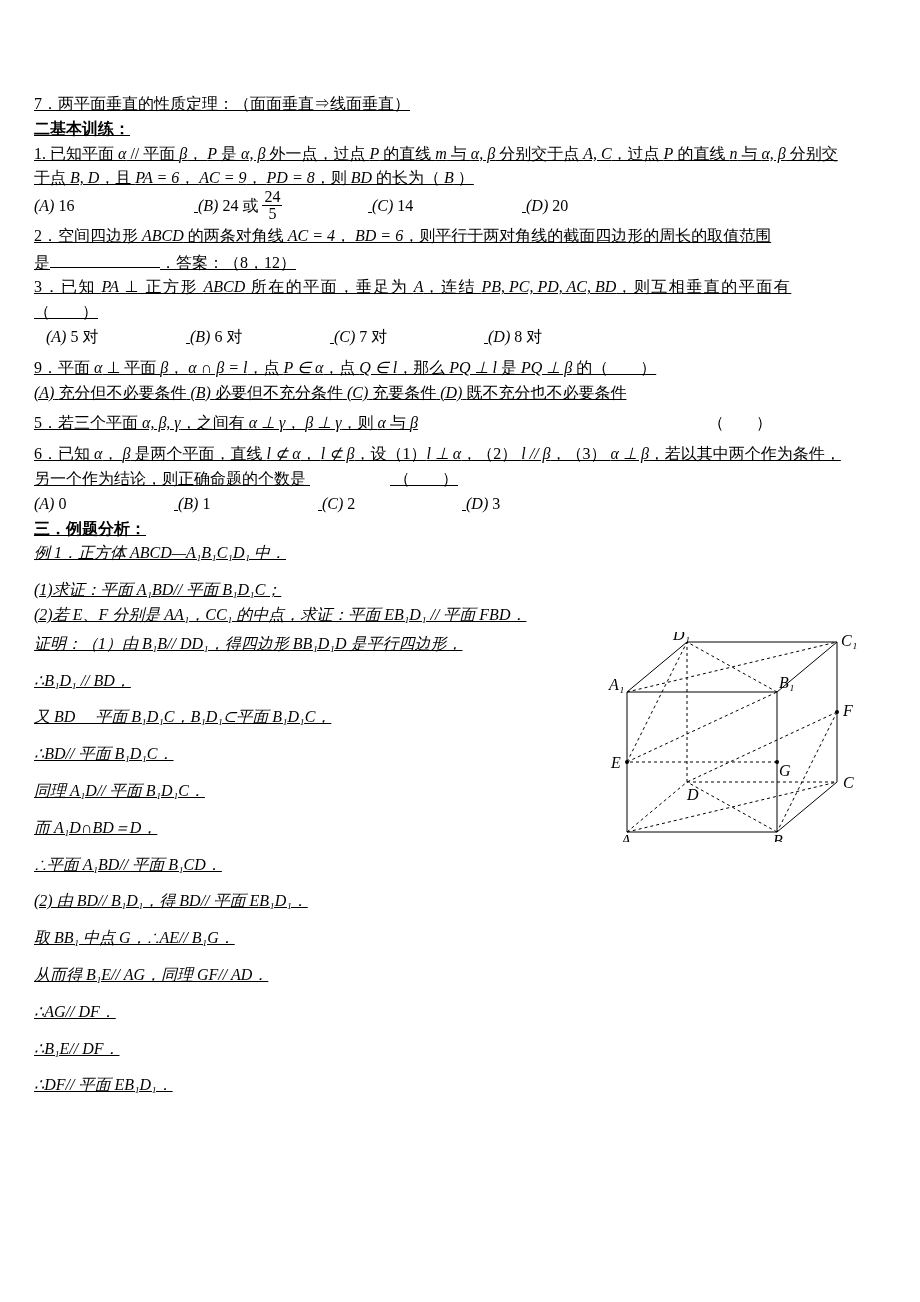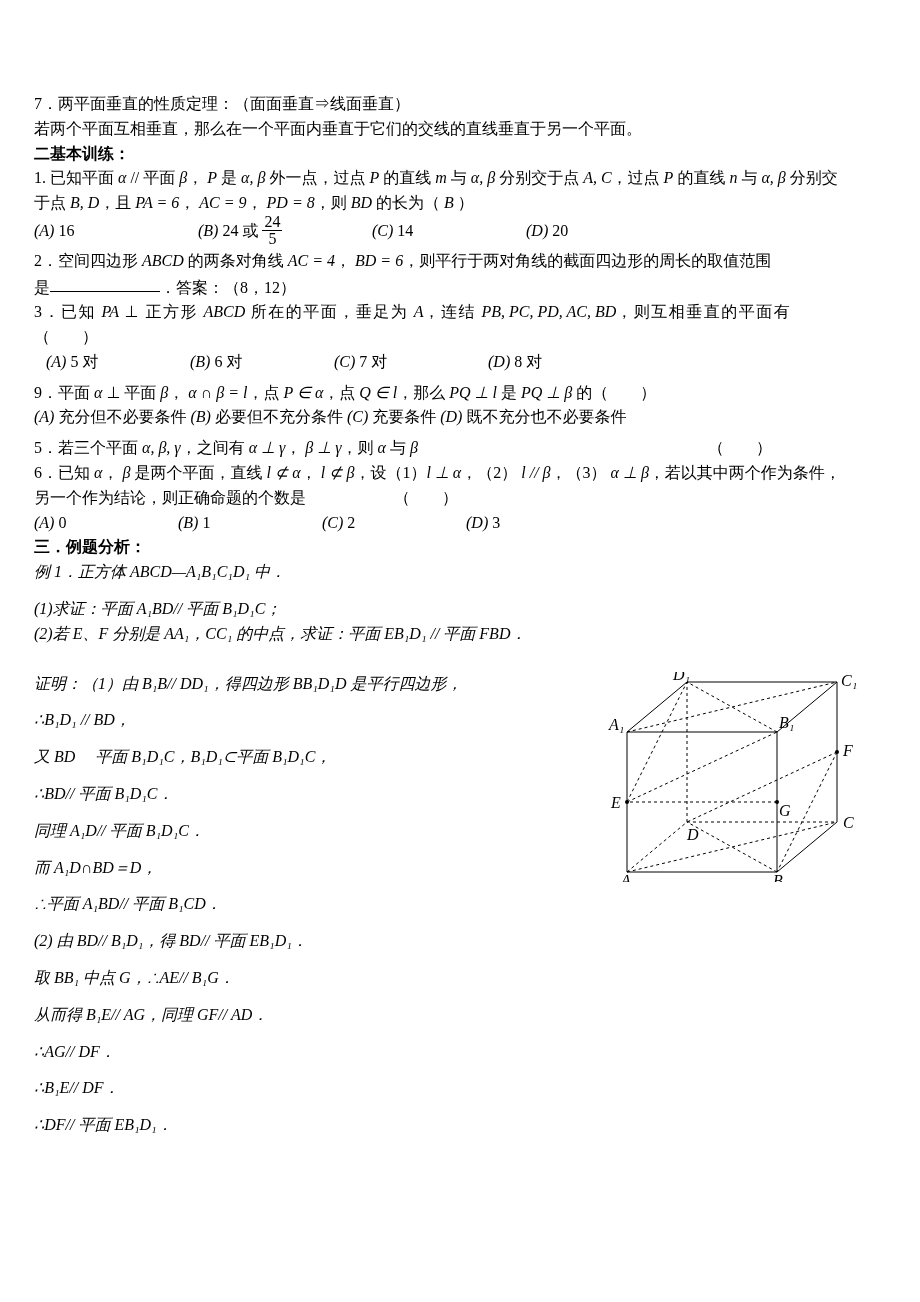--- a/index.html
+++ b/index.html
@@ -10,21 +10,21 @@
       font-family: "SimSun", "宋体", serif;
       font-size: 16px;
       color: #000;
       line-height: 1.55;
       background: #fff;
     }
     .page {
       box-sizing: border-box;
       padding: 92px 28px 30px 34px;
     }
-    .line { margin: 0; }
+    .line { margin: 0; text-decoration: underline; }
     .i { font-style: italic; font-family: "Times New Roman", serif; }
     .bold { font-weight: bold; }
     .underline-blank {
       display: inline-block;
       border-bottom: 1px solid #000;
       width: 110px;
       height: 1.1em;
       vertical-align: baseline;
     }
     .frac {
@@ -60,21 +60,20 @@
     .ex-text .line {
       margin-bottom: 12px;
     }
   </style>
 </head>
 <body>
 
 <div class="page">
 
   <p class="line">7．两平面垂直的性质定理：（面面垂直⇒线面垂直）</p>
-  <p class="line">若两个平面互相垂直，那么在一个平面内垂直于它们的交线的直线垂直于另一个平面。</p>
 
   <p class="line bold">二基本训练：</p>
 
   <p class="line">
     <span>1. 已知平面 </span><span class="i">α</span><span> // 平面 </span><span class="i">β</span><span>， </span><span class="i">P</span><span> 是 </span><span class="i">α, β</span><span> 外一点，过点 </span><span class="i">P</span><span> 的直线 </span><span class="i">m</span><span> 与 </span><span class="i">α, β</span><span> 分别交于点 </span><span class="i">A, C</span><span>，过点 </span><span class="i">P</span><span> 的直线 </span><span class="i">n</span><span> 与 </span><span class="i">α, β</span><span> 分别交</span>
   </p>
   <p class="line">
     <span>于点 </span><span class="i">B, D</span><span>，且 </span><span class="i">PA = 6</span><span>， </span><span class="i">AC = 9</span><span>， </span><span class="i">PD = 8</span><span>，则 </span><span class="i">BD</span><span> 的长为（  </span><span class="i">B</span><span> ）</span>
   </p>
   <p class="line">
@@ -110,40 +109,40 @@
     <span class="i">(B)</span> <span>必要但不充分条件</span>
     <span class="i">(C)</span> <span>充要条件</span>
     <span class="i">(D)</span> <span>既不充分也不必要条件</span>
   </p>
 
   <p class="line" style="margin-top:6px">
     <span>5．若三个平面 </span><span class="i">α, β, γ</span><span>，之间有 </span><span class="i">α ⊥ γ</span><span>， </span><span class="i">β ⊥ γ</span><span>，则 </span><span class="i">α</span><span> 与 </span><span class="i">β</span>
     <span style="float:right;margin-right:120px">（　　）</span>
   </p>
 
-  <p class="line" style="">
+  <p class="line" style="margin-top:6px">
     <span>6．已知 </span><span class="i">α</span><span>， </span><span class="i">β</span><span> 是两个平面，直线 </span><span class="i">l ⊄ α</span><span>， </span><span class="i">l ⊄ β</span><span>，设（1）</span><span class="i">l ⊥ α</span><span>，（2） </span><span class="i">l // β</span><span>，（3） </span><span class="i">α ⊥ β</span><span>，若以其中两个作为条件，</span>
   </p>
   <p class="line">
     <span>另一个作为结论，则正确命题的个数是</span>
     <span style="display:inline-block;width:80px"></span>
     <span>（　　）</span>
   </p>
   <p class="line">
     <span class="opt opt3A"><span class="i">(A)</span> <span>0</span></span>
     <span class="opt opt3B"><span class="i">(B)</span> <span>1</span></span>
     <span class="opt opt3C"><span class="i">(C)</span> <span>2</span></span>
     <span class="opt"><span class="i">(D)</span> <span>3</span></span>
   </p>
 
   <p class="line bold">三．例题分析：</p>
 
   <p class="line i" style="margin-bottom:12px">例 1．正方体 ABCD—A₁B₁C₁D₁ 中．</p>
   <p class="line i" style="margin-bottom:0">(1)求证：平面 A₁BD// 平面 B₁D₁C；</p>
-  <p class="line i" style="margin-bottom:25px">(2)若 E、F 分别是 AA₁，CC₁ 的中点，求证：平面 EB₁D₁ // 平面 FBD．</p>
+  <p class="line i" style="margin-bottom:4px">(2)若 E、F 分别是 AA₁，CC₁ 的中点，求证：平面 EB₁D₁ // 平面 FBD．</p>
 
   <div class="example-wrap">
     <div class="figure">
       <svg width="260" height="210" viewBox="0 0 260 210">
         <g stroke="#000" stroke-width="1" fill="none">
 
           <polyline points="20,200 170,200 230,150"></polyline>
           <line x1="20" y1="200" x2="80" y2="150" stroke-dasharray="3,3"></line>
           <line x1="80" y1="150" x2="230" y2="150" stroke-dasharray="3,3"></line>
 

